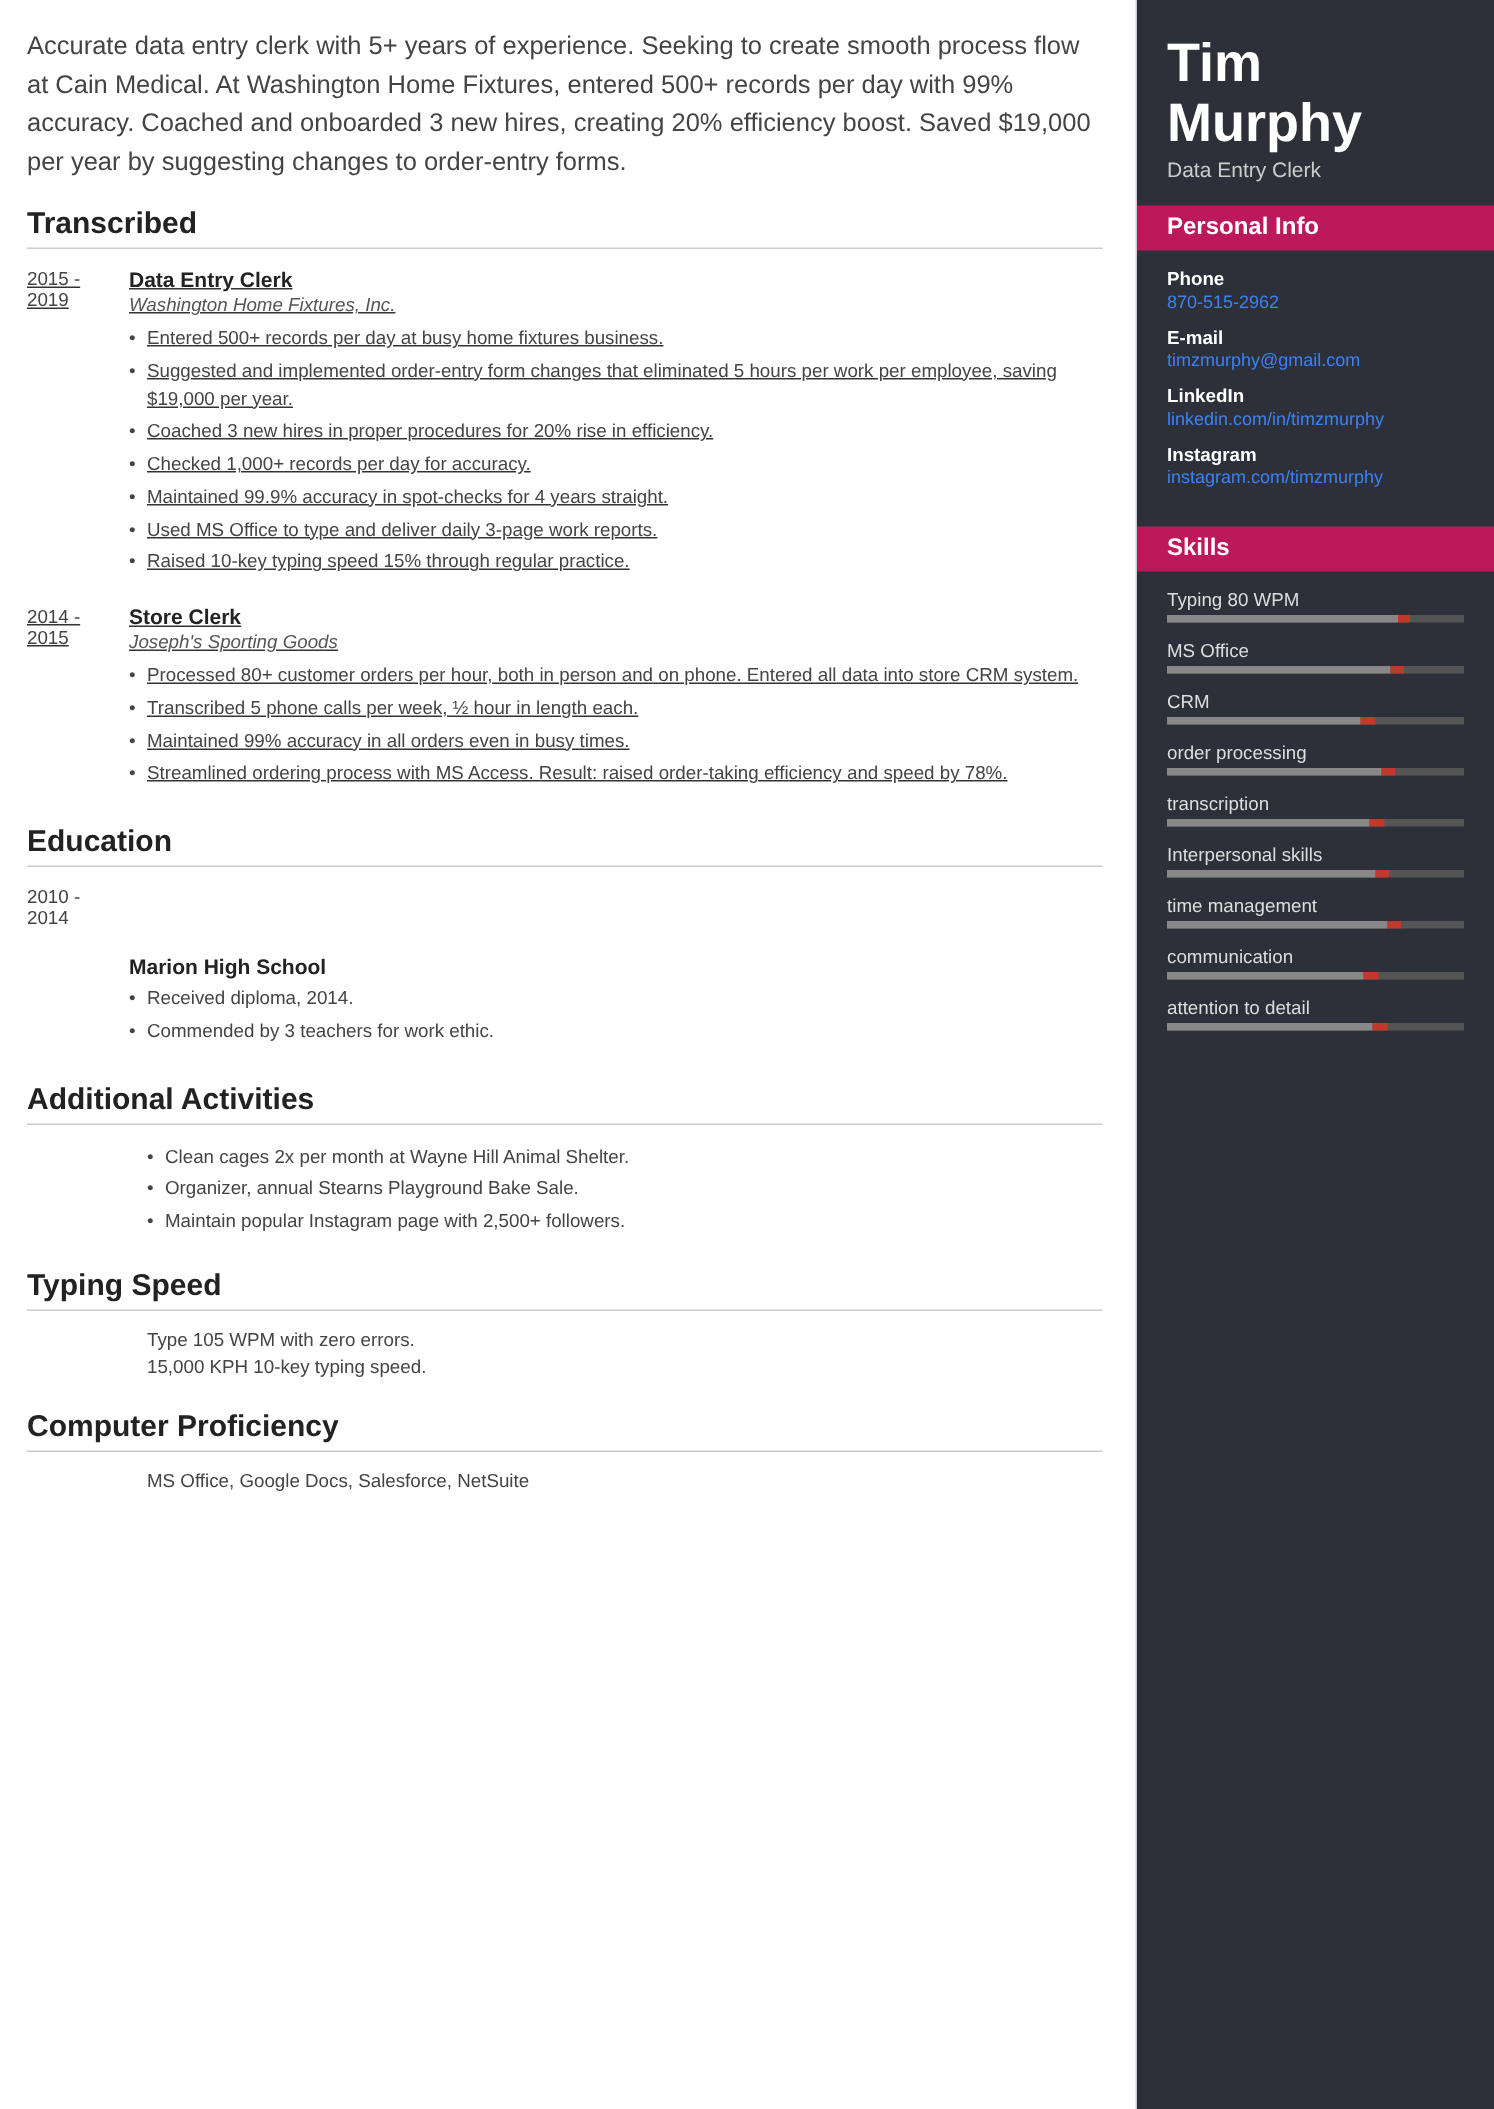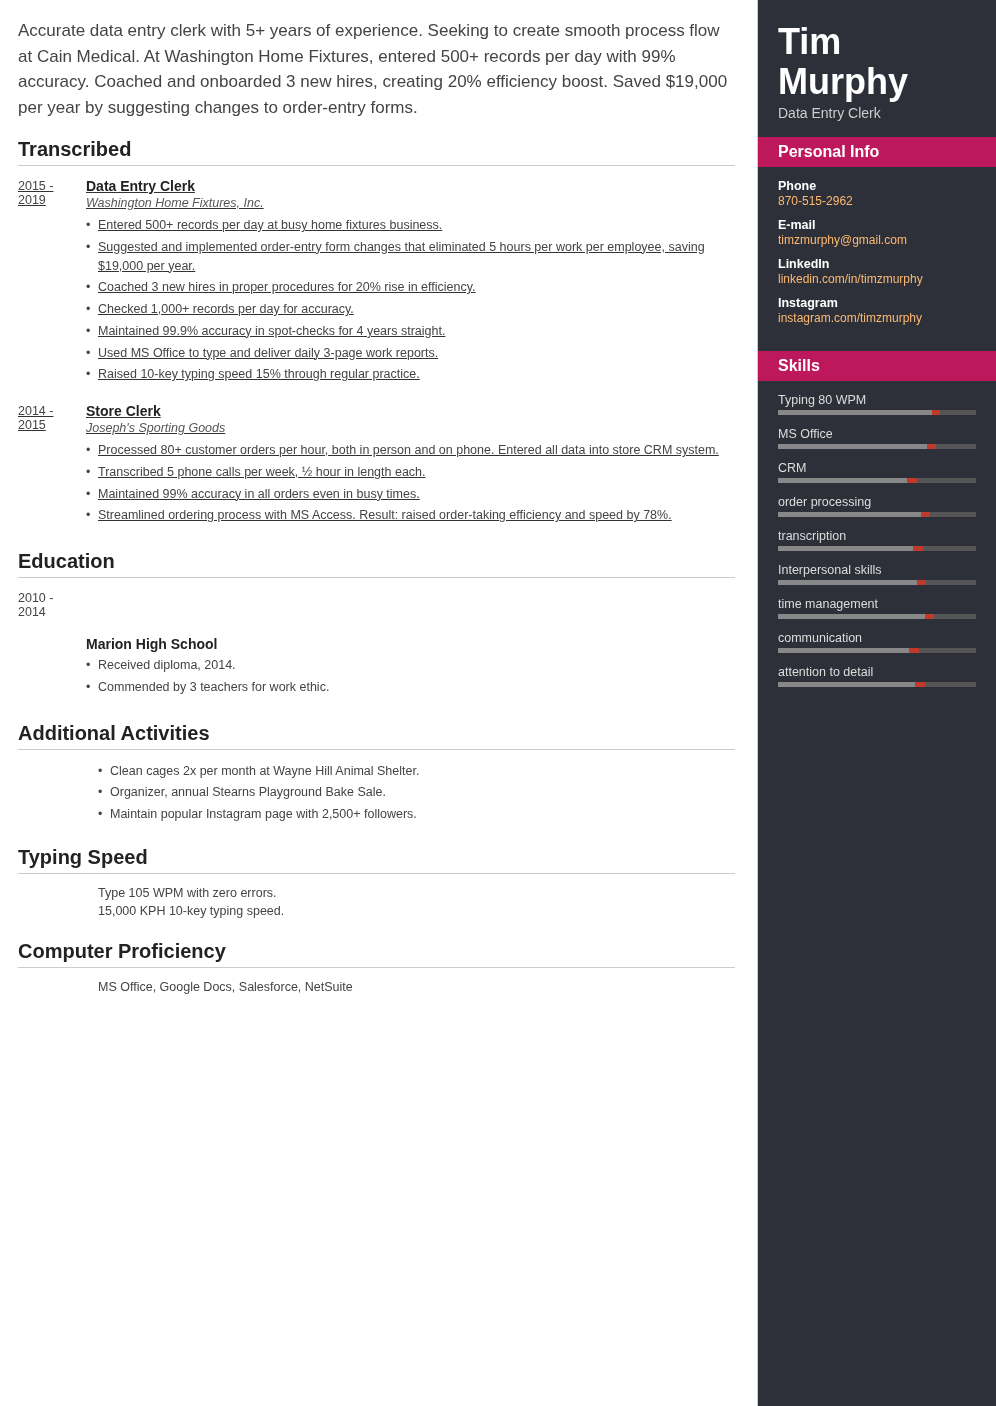--- a/index.html
+++ b/index.html
@@ -195,21 +195,21 @@
 
     .info-label {
       font-weight: bold;
       font-size: 12.5px;
       color: #fff;
       margin-bottom: 1px;
     }
 
     .info-value {
       font-size: 12px;
-      color: #fdba74;
+      color: #3b82f6;
       margin-bottom: 10px;
     }
 
     .skill-item {
       margin-bottom: 12px;
     }
 
     .skill-name {
       font-size: 12.5px;
       color: #ddd;

